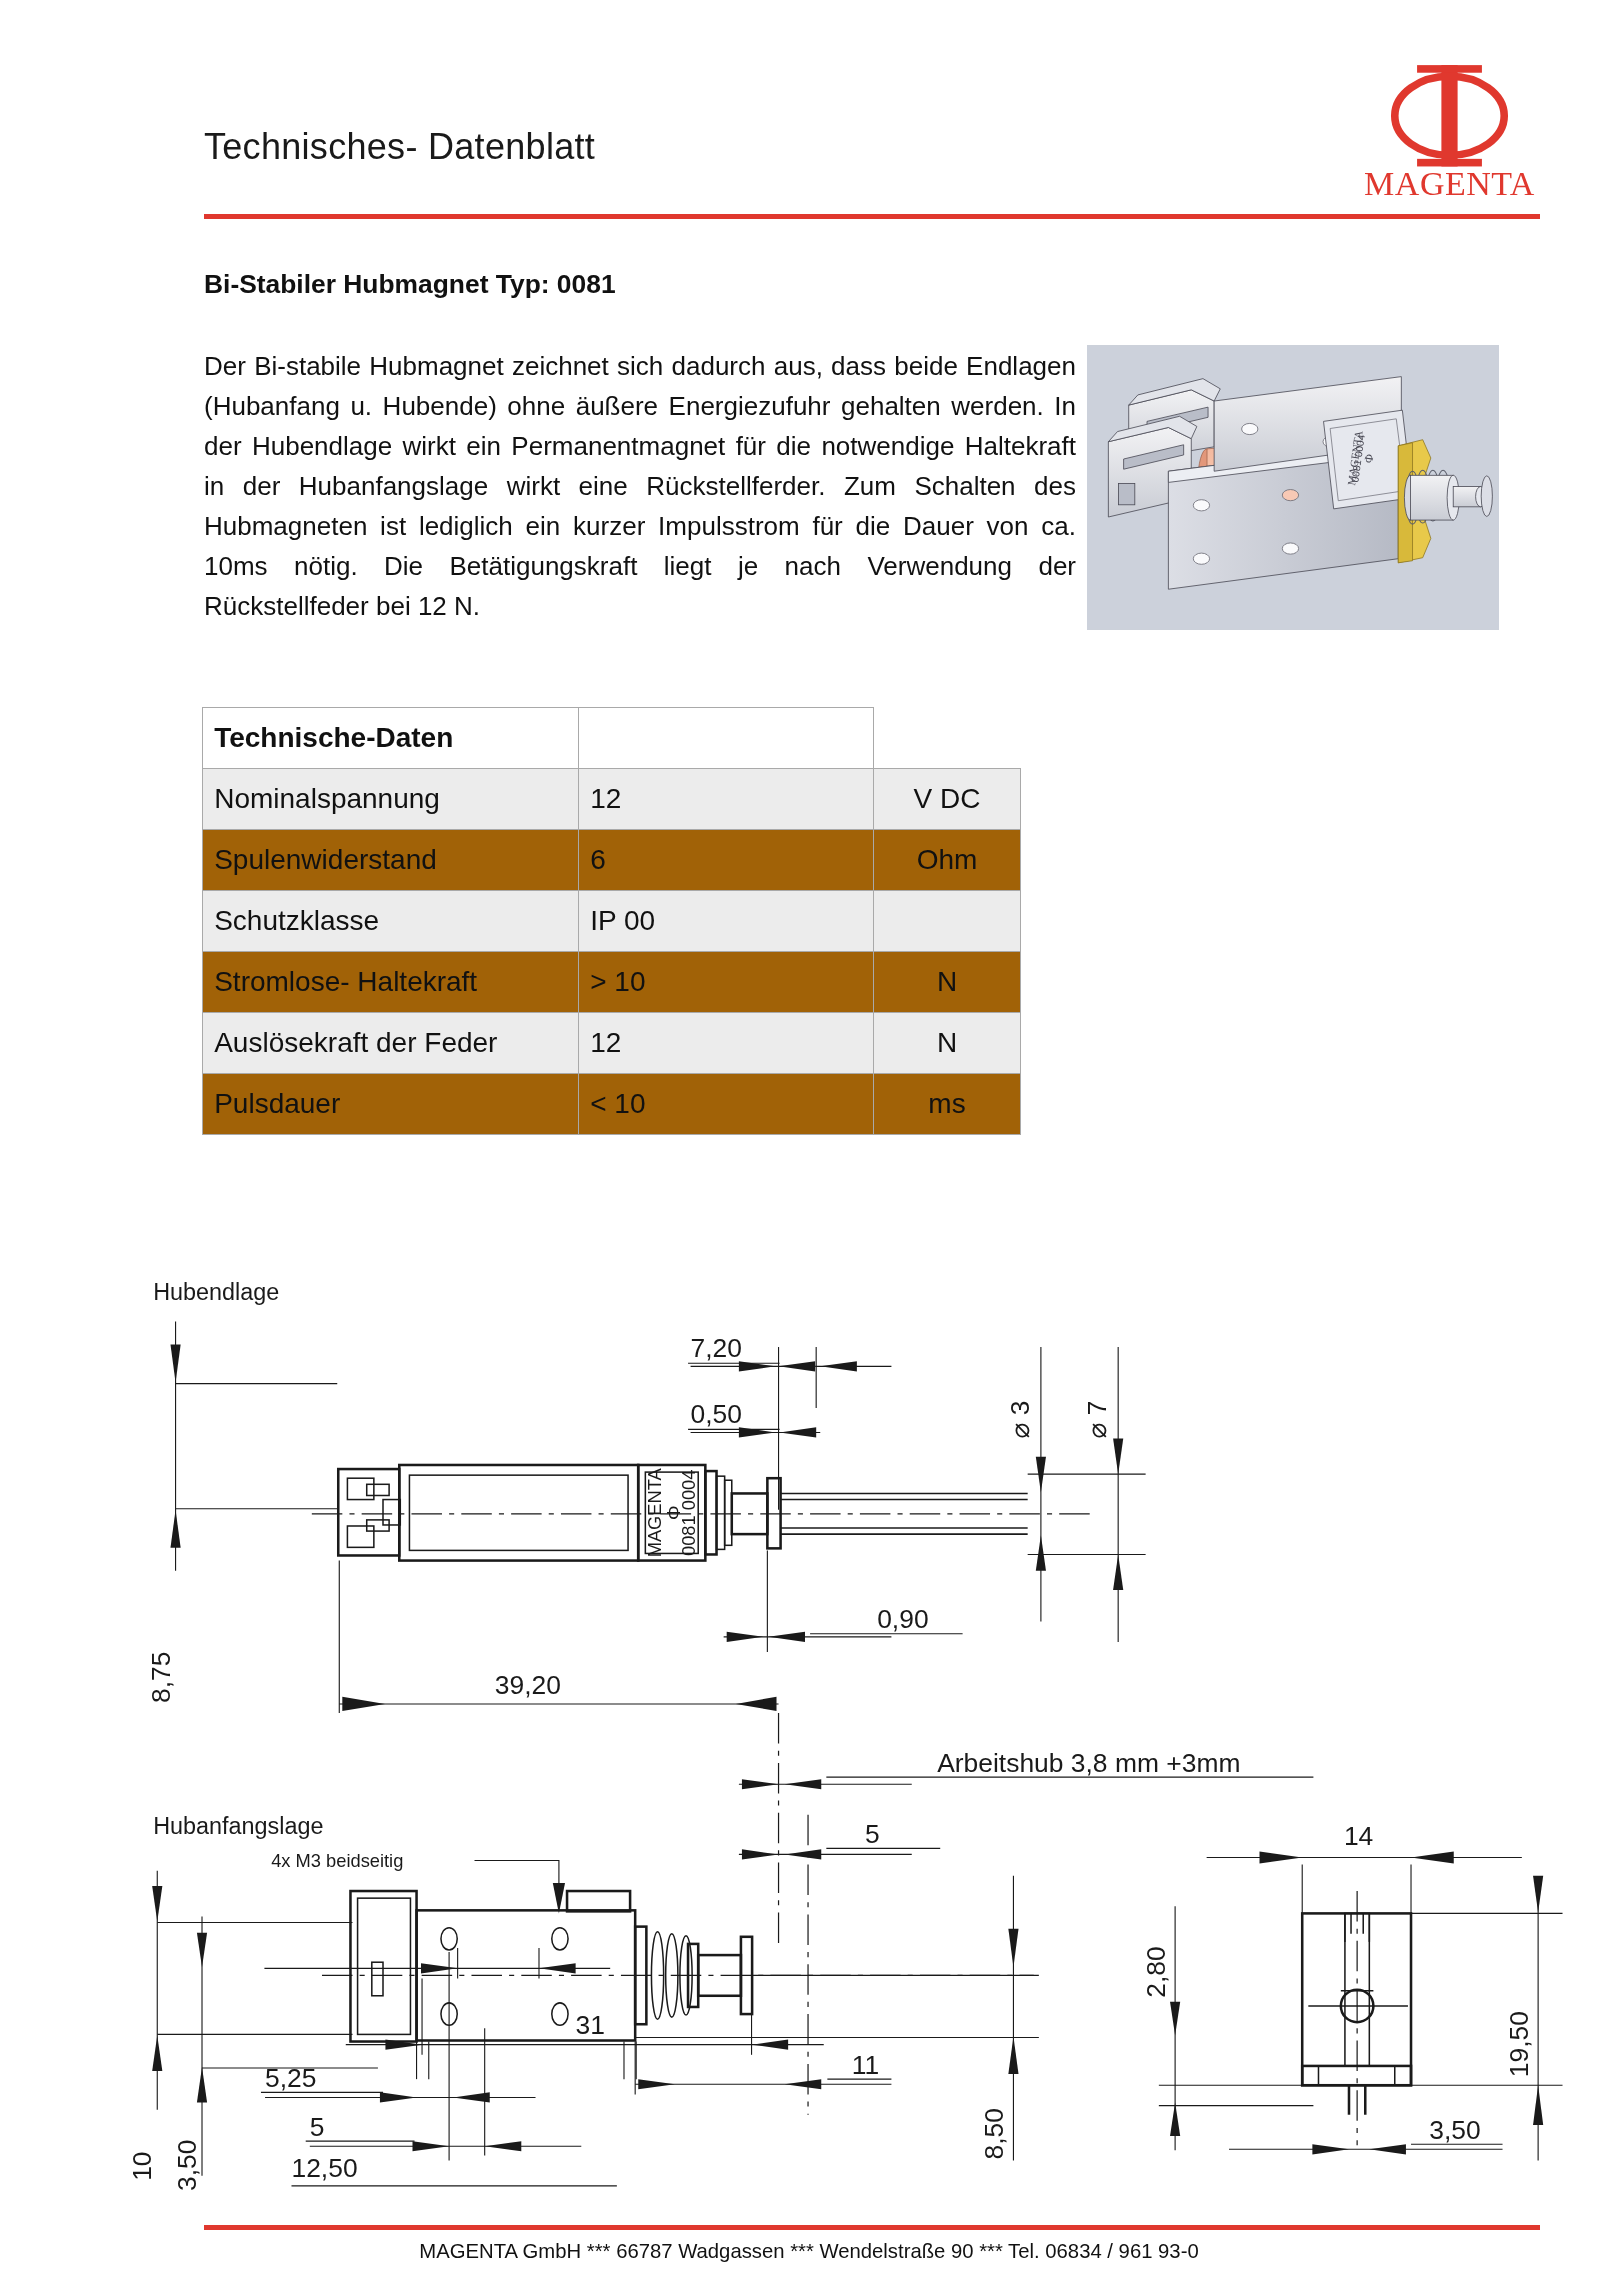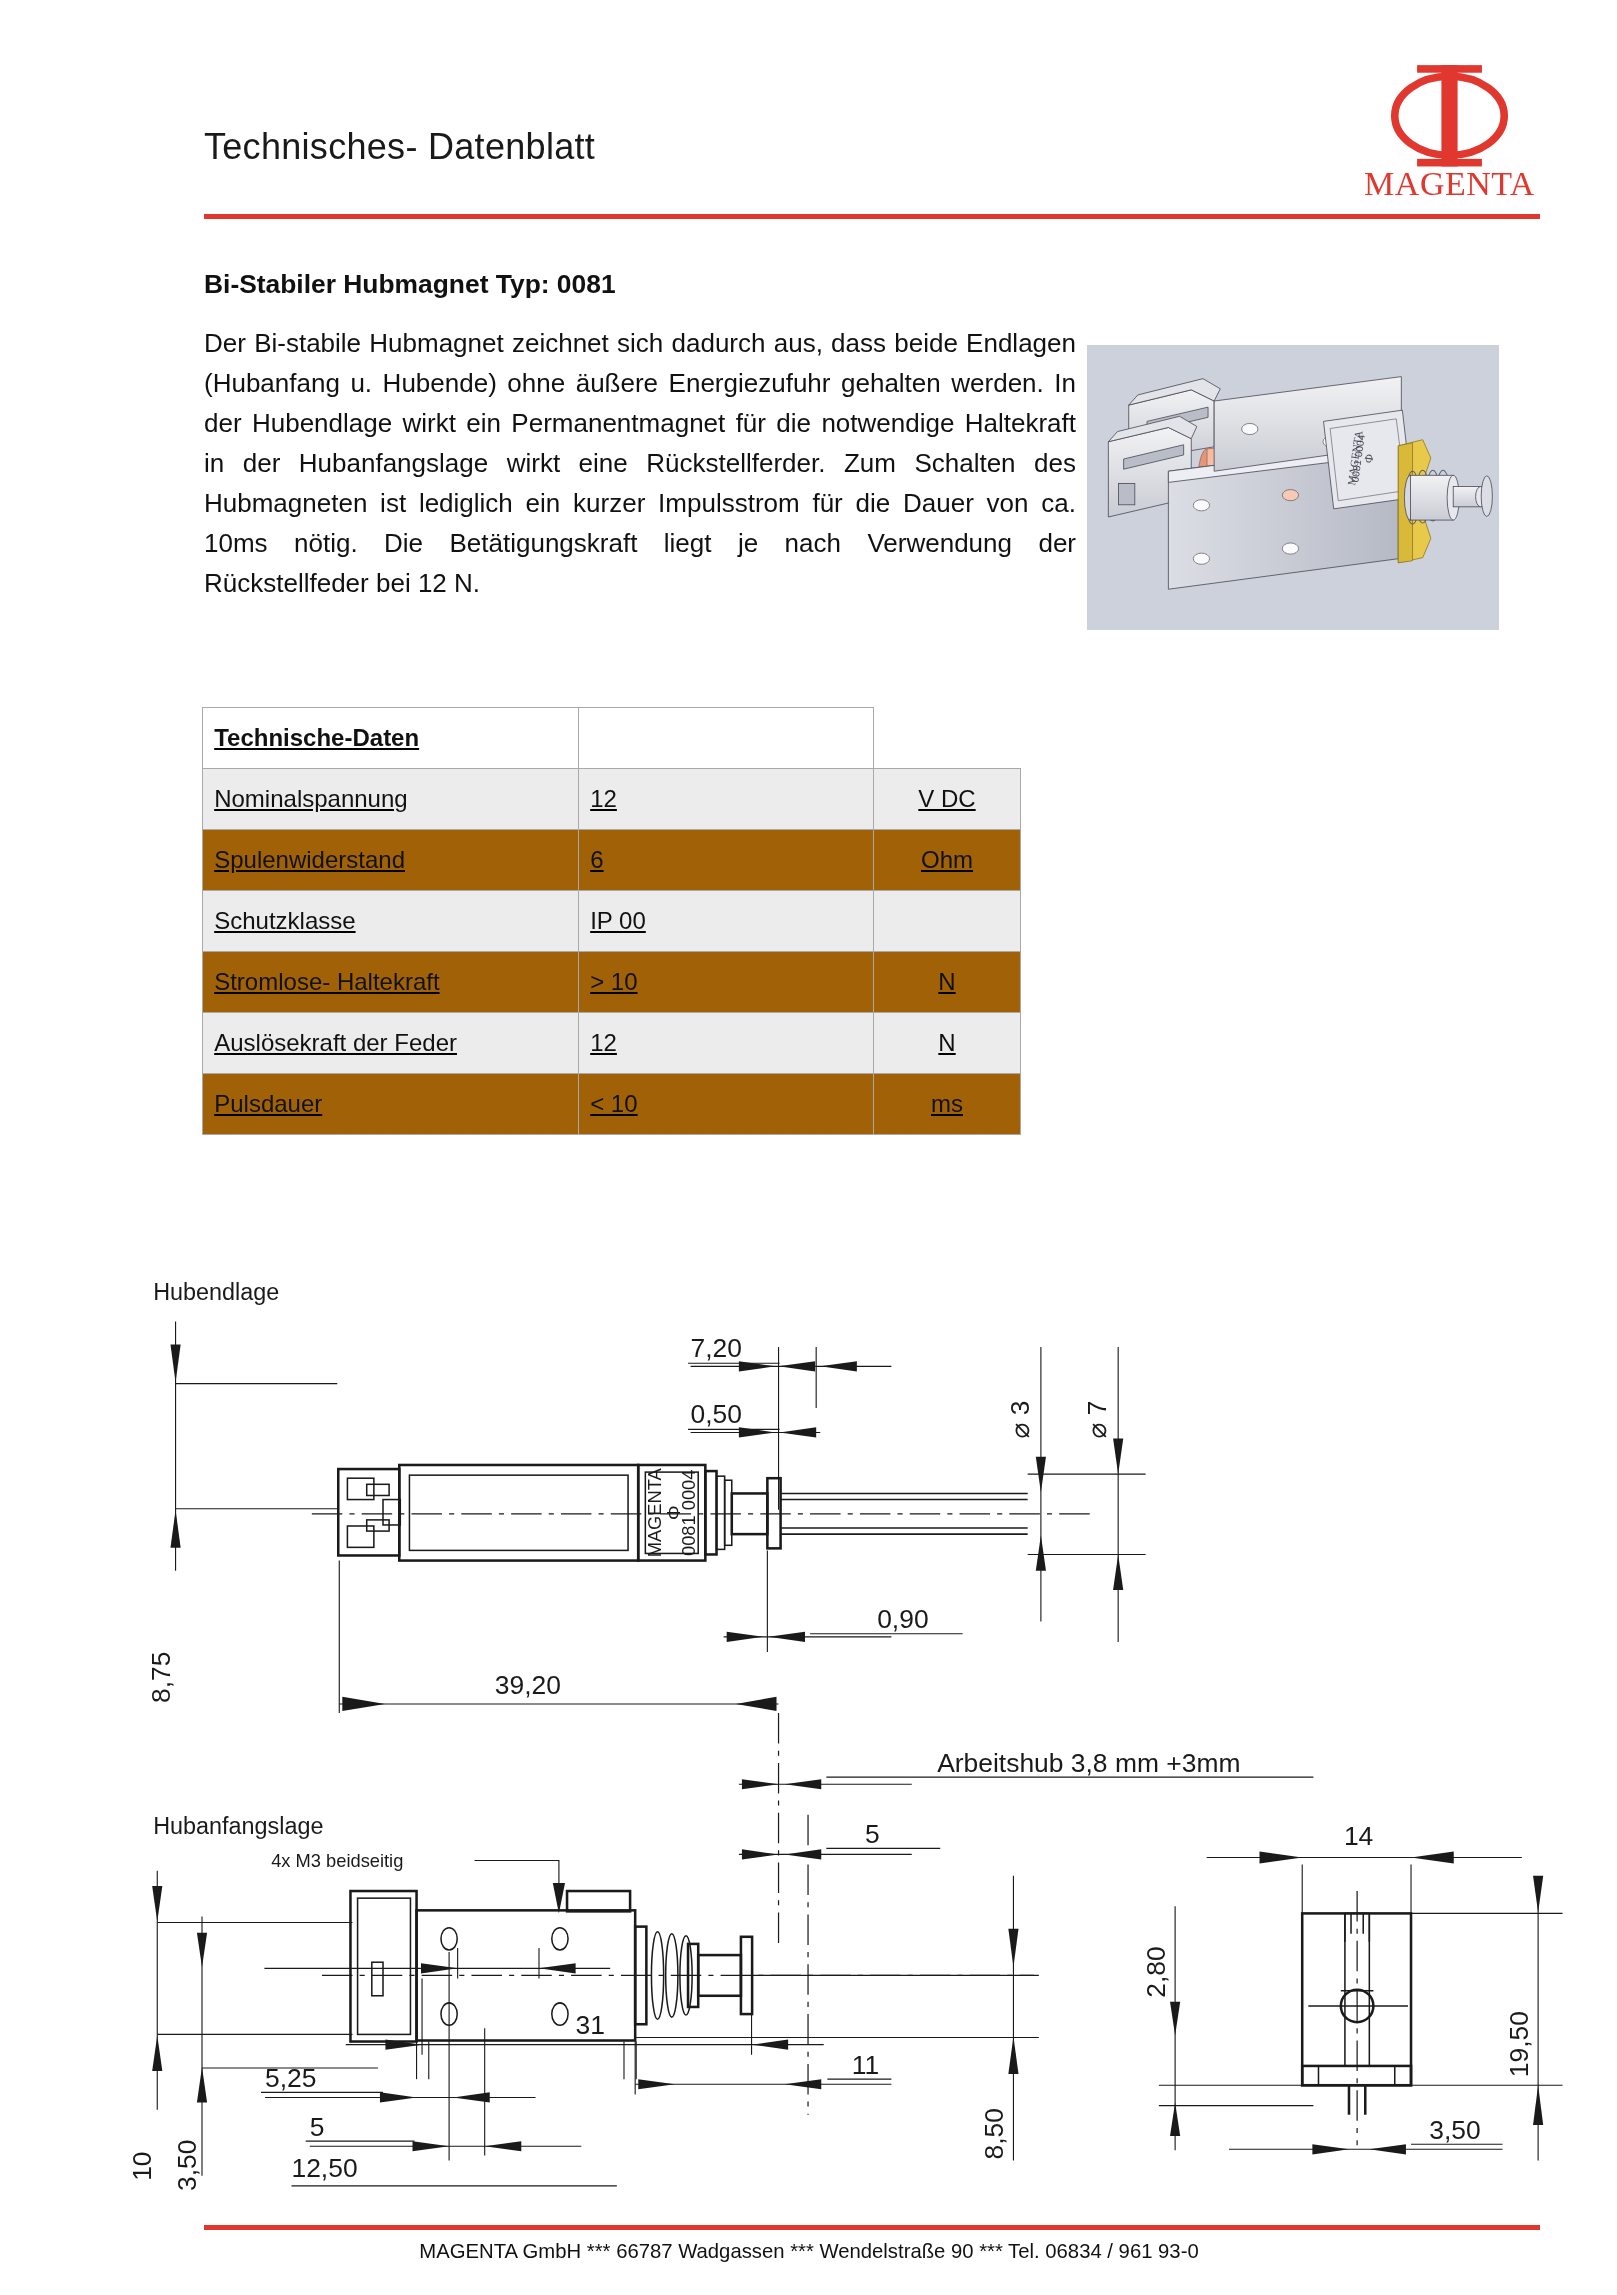--- a/index.html
+++ b/index.html
@@ -78,21 +78,21 @@
     left: 204px;
     top: 269px;
     font-size: 26.4px;
     font-weight: bold;
     color: #111;
   }
 
   .intro {
     position: absolute;
     left: 204px;
-    top: 323px;
+    top: 346px;
     width: 872px;
     font-size: 26px;
     line-height: 40px;
     text-align: justify;
     text-justify: inter-word;
     color: #111;
   }
 
   
   .product-photo {
@@ -105,22 +105,21 @@
     overflow: hidden;
   }
   .product-photo svg { display: block; }
 
   
   .spec-table {
     position: absolute;
     left: 202px;
     top: 707px;
     border-collapse: collapse;
-    font-size: 24px;
-    text-decoration: underline;
+    font-size: 28px;
   }
   .spec-table td {
     border: 1.5px solid #a9a9a9;
     padding: 0 11.2px;
     height: 61px;
     vertical-align: middle;
     color: #111;
     background: #a16207;
     box-sizing: border-box;
   }

